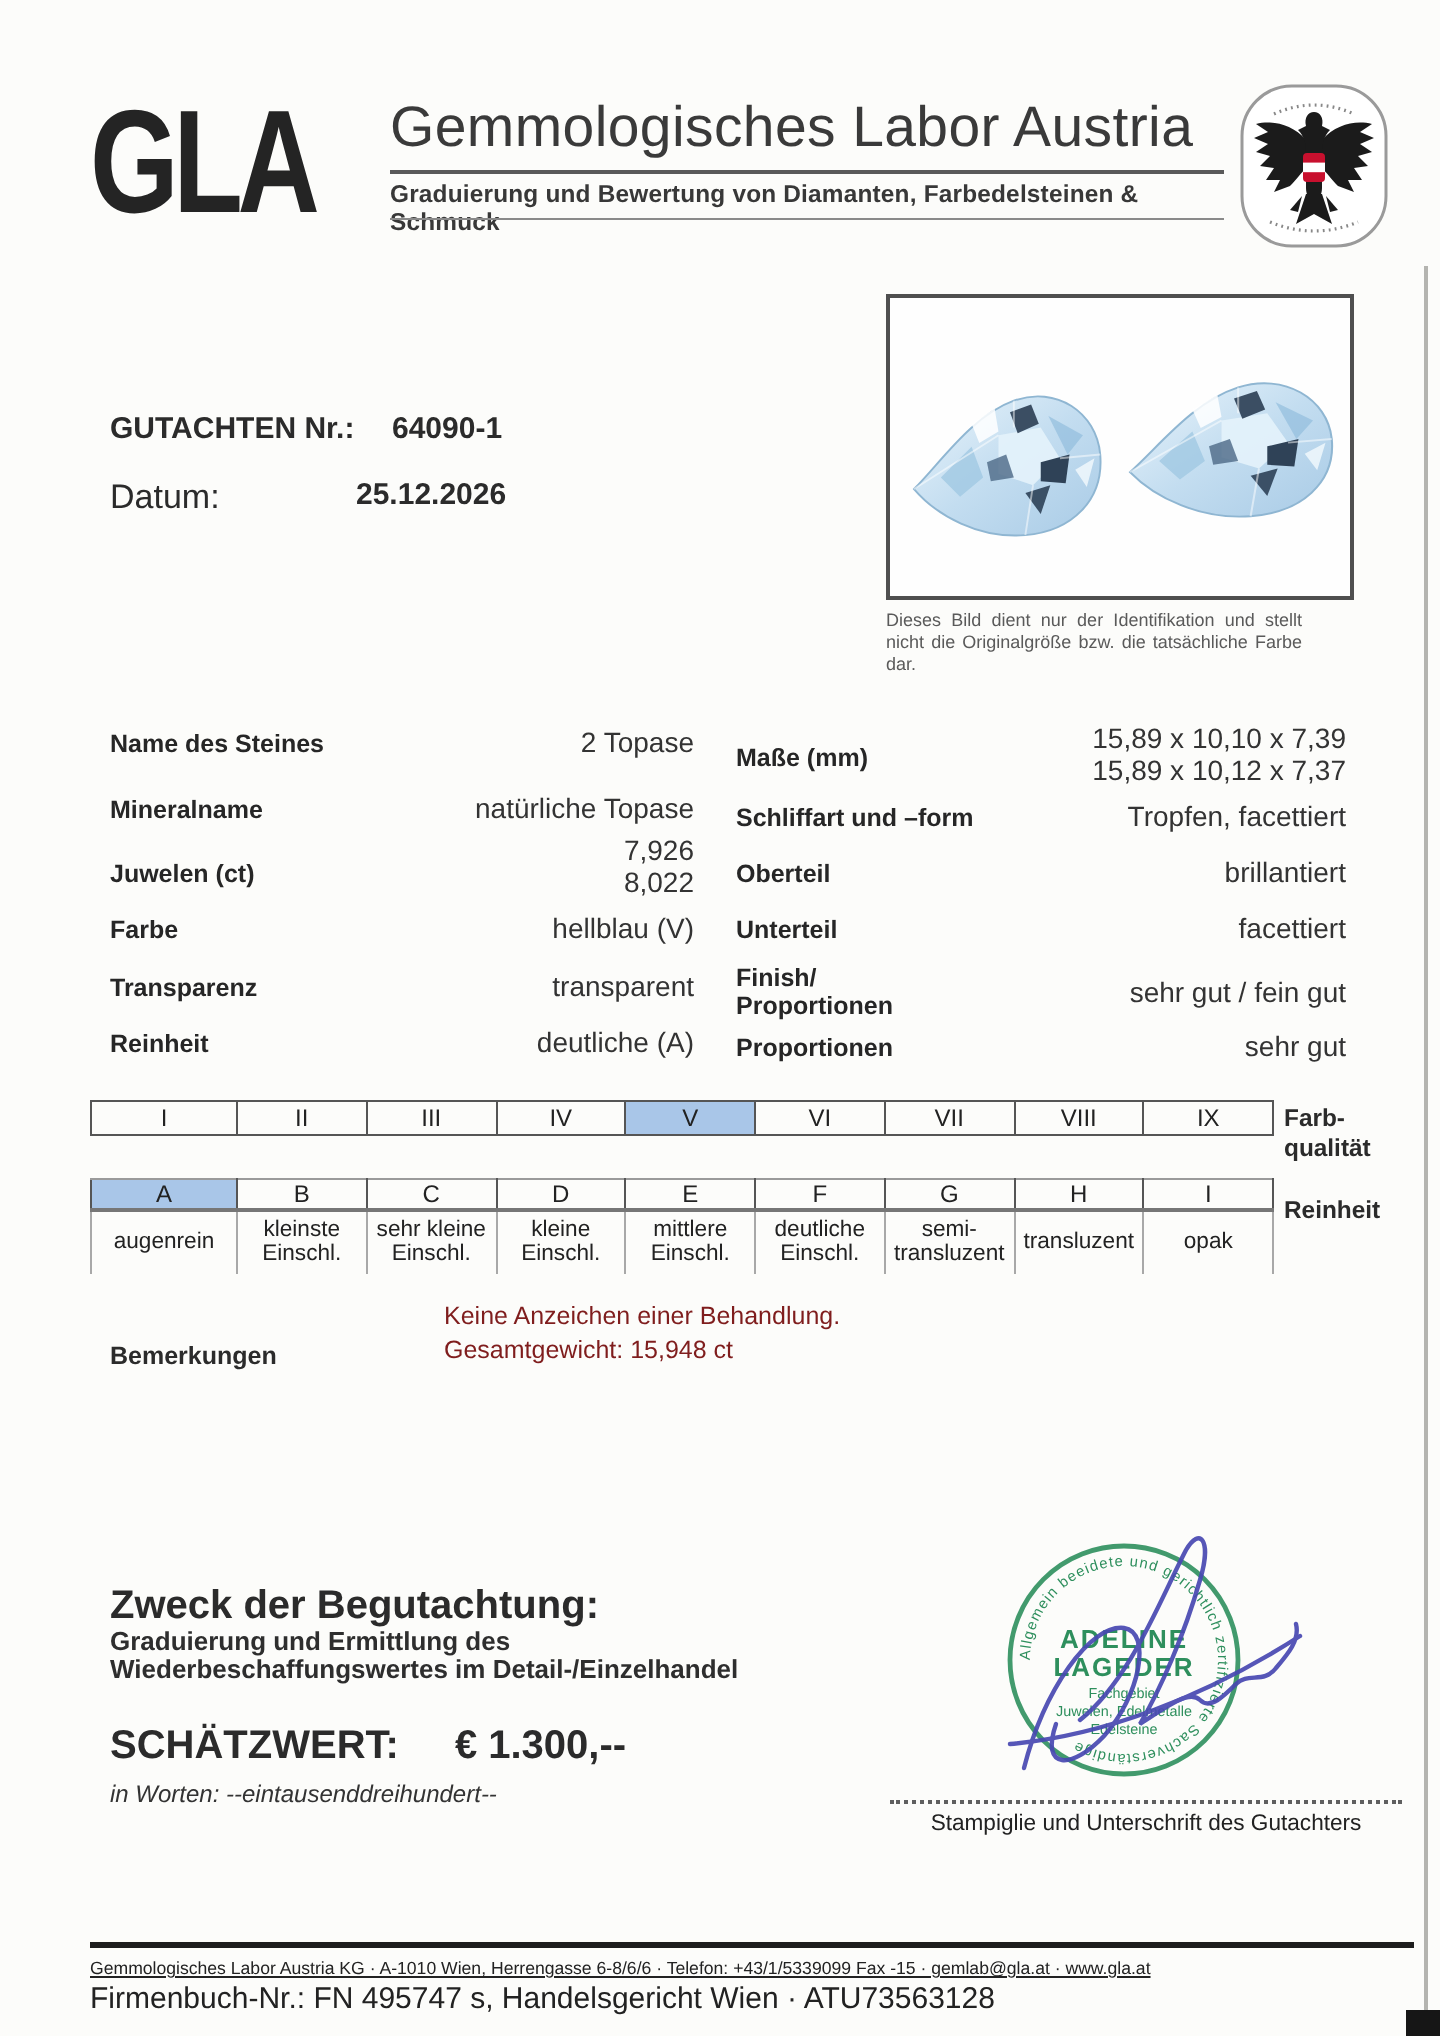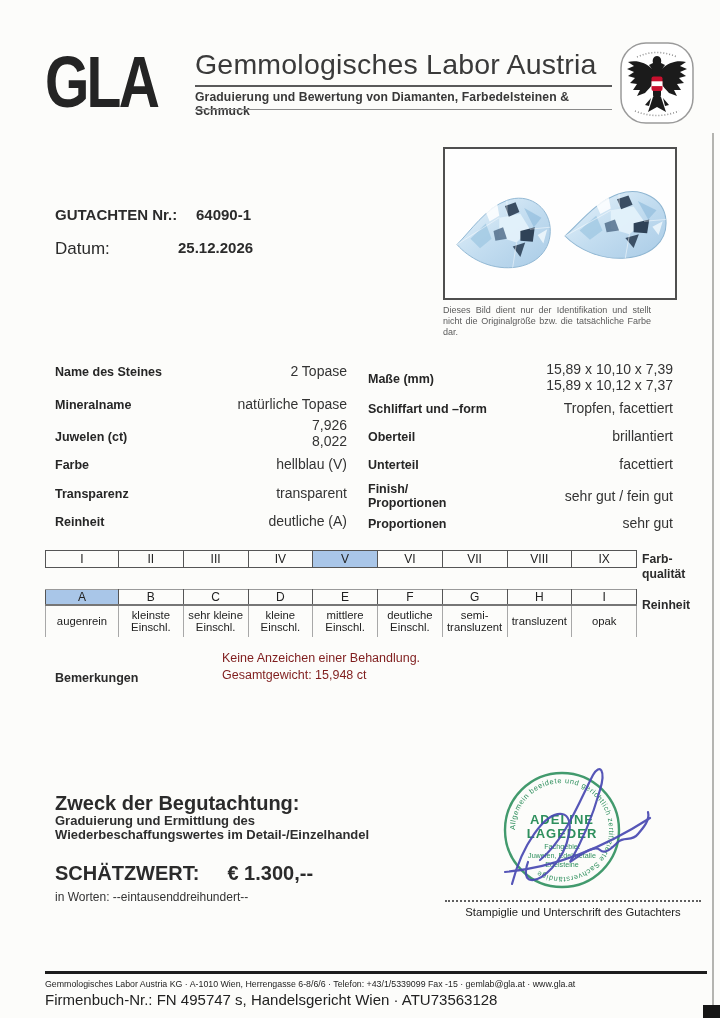--- a/index.html
+++ b/index.html
@@ -57,30 +57,30 @@
 
   
   .rem-label { left:55px; top:651px; font-size:12.5px; font-weight:bold;margin-top:20px; }
   .rem-text  { left:178px; top:650px; width:300px; font-size:12.5px; line-height:17px; color:#7f1d1d;margin-left:44px; }
 
   
   .purp-head { left:55px; top:792px; font-size:20px; font-weight:bold; }
   .purp-text { left:55px; top:814px; width:340px; font-size:13px; font-weight:bold; line-height:13.5px; color:#2e2e2e; }
   .val-line  { left:55px; top:862px; font-size:20px; font-weight:bold; }
   .val-line .amount { margin-left:28px; }
-  .val-words { left:55px; top:890px; font-size:12px; color:#333; }
+  .val-words { left:55px; top:890px; font-size:12px; color:#333;font-style:italic; }
 
   
   .stamp-svg { left:437px; top:738px; }
   .dotline { left:445px; top:900px; width:256px; height:0; border-top:2px dotted #5f5f5f; }
   .stamp-caption { left:445px; top:906px; width:256px; text-align:center; font-size:11.3px; color:#222; }
 
   
   .foot-rule { left:45px; top:971px; width:662px; height:3px; background:#1d1d1d; }
-  .foot1 { left:45px; top:979px; width:670px; font-size:8.8px; color:#222; }
+  .foot1 { left:45px; top:979px; width:670px; font-size:8.8px; color:#222;text-decoration:underline; }
   .foot2 { left:45px; top:991px; width:670px; font-size:15px; color:#222; }
 
   
   .edge-line { left:712px; top:133px; width:2px; height:880px; background:#b4b4b0; }
   .corner-blob { left:703px; top:1005px; width:17px; height:13px; background:#161616; }
 </style>
 </head>
 <body>
 
 <div id="page">

